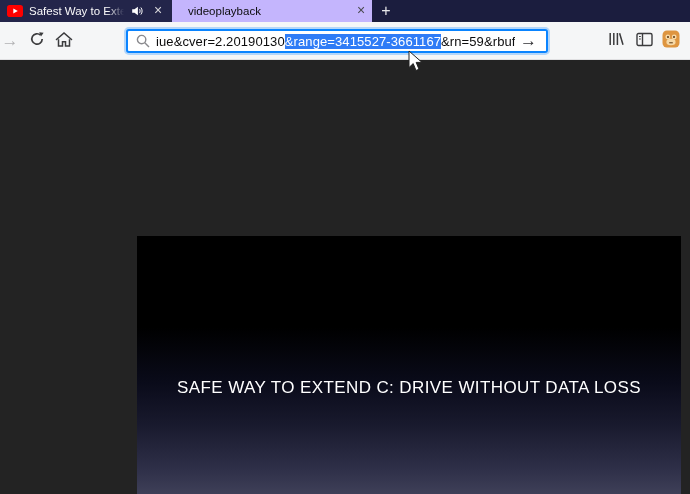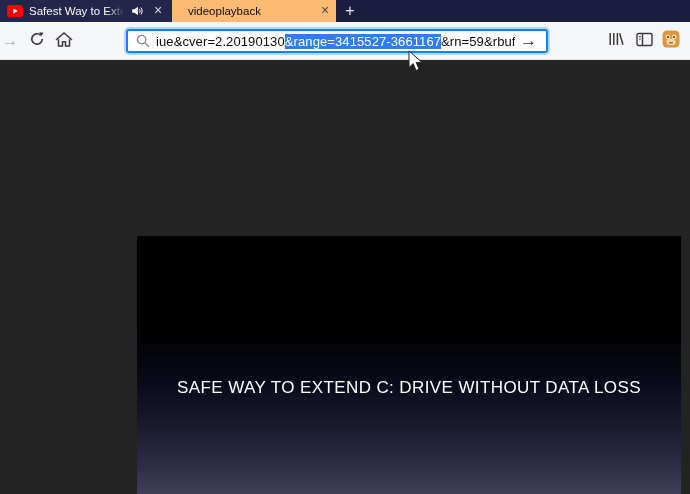--- a/index.html
+++ b/index.html
@@ -22,21 +22,21 @@
     width:172px; background:#23254a; color:#f9f9fa; padding:0 6px 0 7px; gap:6px;
   }
   .tab-inactive .tab-title {
     flex:1; white-space:nowrap; overflow:hidden; position:relative; height:14px; line-height:14px;
   }
   .tab-inactive .tab-title::after {
     content:""; position:absolute; right:0; top:0; width:16px; height:100%;
     background:linear-gradient(90deg, rgba(35,37,74,0), #23254a);
   }
   .tab-active {
-    width:164px; background:#fdba74; color:#0c0c0d; padding:0 3px 0 16px;
+    width:200px; background:#c4b5fd; color:#0c0c0d; padding:0 3px 0 16px;
   }
   .tab-active .tab-title { flex:1; white-space:nowrap; overflow:hidden; }
   .tab-close {
     width:16px; height:16px; line-height:15px; text-align:center;
     font-size:14px; border-radius:2px; flex-shrink:0;
   }
   .tab-inactive .tab-close { color:#d7d7db; }
   .tab-active .tab-close { color:#4a4a4f; }
   .newtab-btn {
     width:28px; display:flex; align-items:center; justify-content:center;

